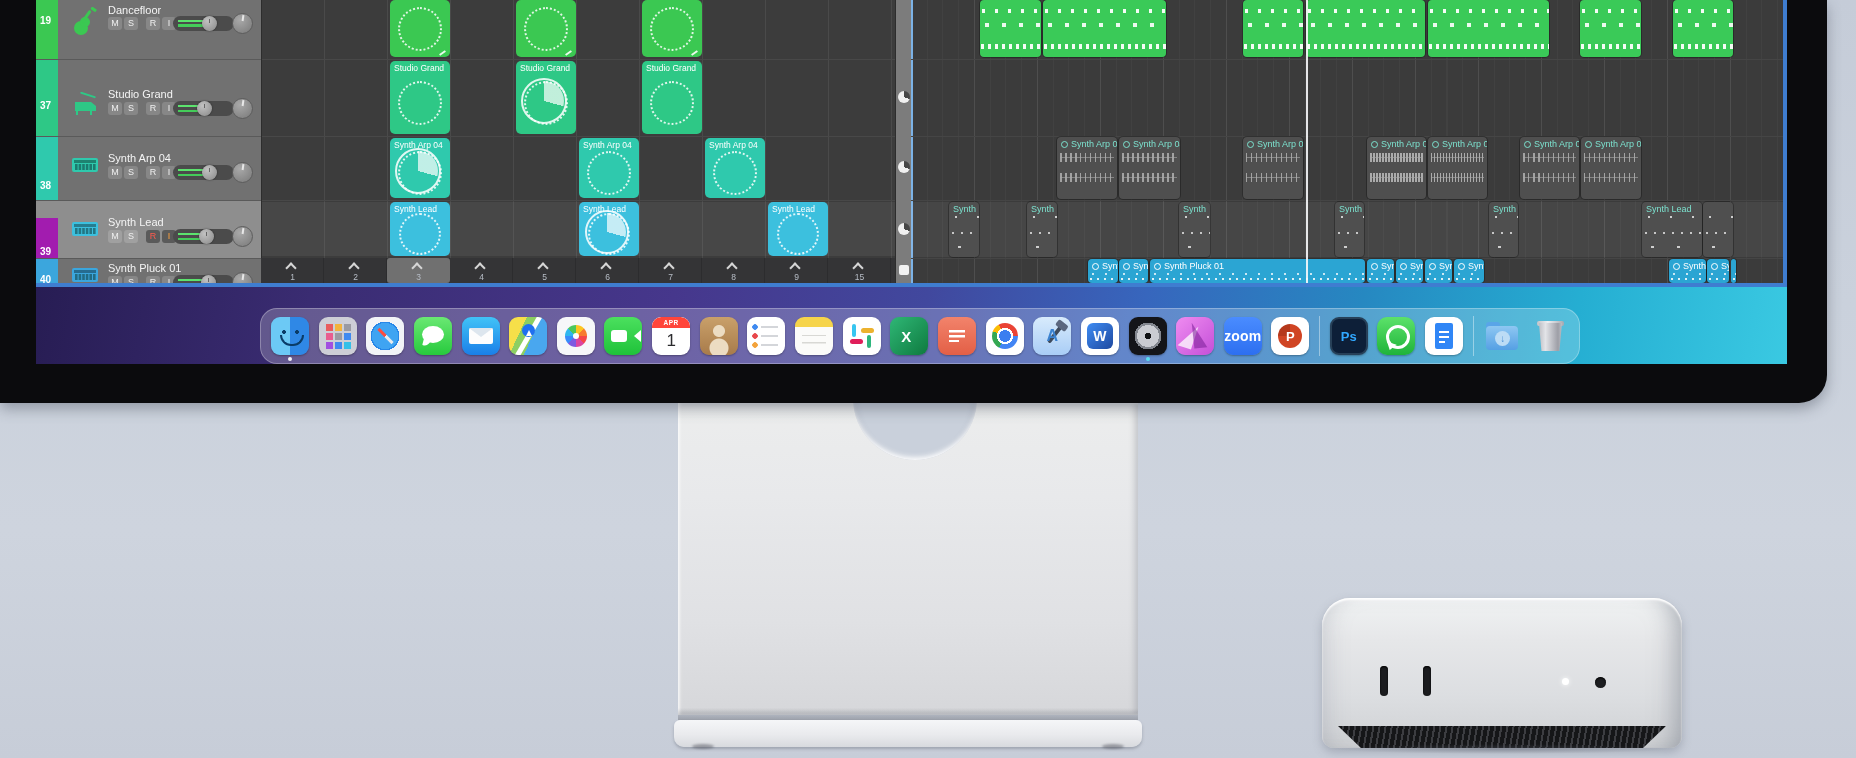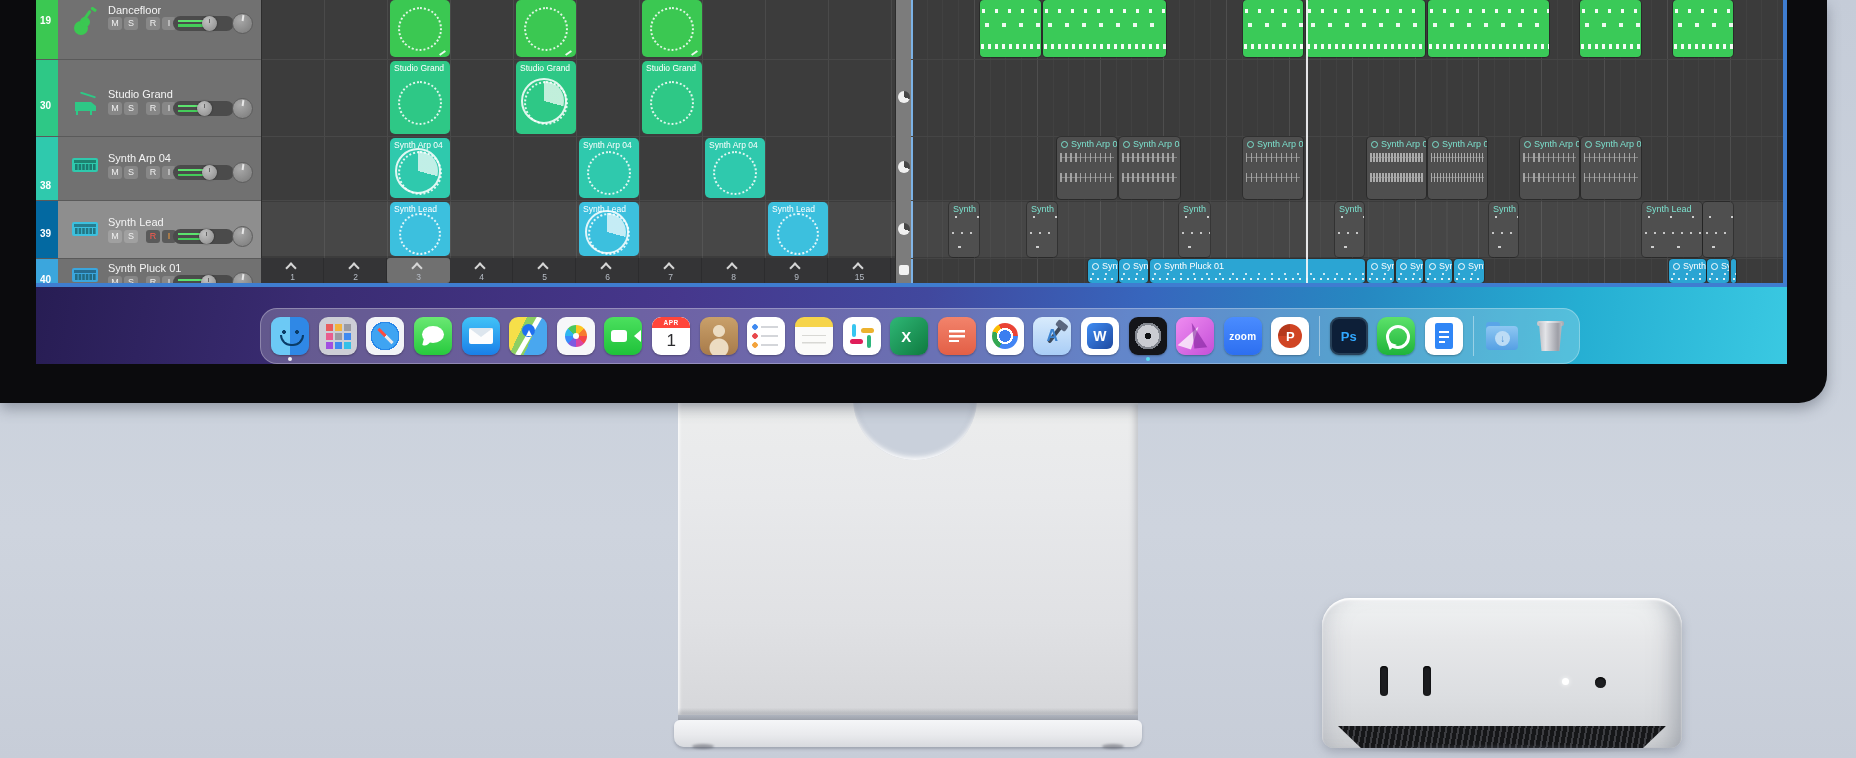--- a/index.html
+++ b/index.html
@@ -213,21 +213,21 @@
   .ic-word .glyph{font-size:14px;}
   .ic-dvd{background:#141519;}
   .ic-dvd:before{content:"";position:absolute;left:4px;top:4px;width:30px;height:30px;border-radius:50%;
     background:radial-gradient(circle,#101114 0 3px,#caccd2 3px 11px,#83878f 11px 13.5px,transparent 13.5px);}
   .ic-affinity{background:linear-gradient(135deg,#ef8cf0,#c44fd8);}
   .ic-affinity:before{content:"";position:absolute;left:5px;top:7px;width:0;height:0;
     border-left:14px solid transparent;border-bottom:24px solid rgba(255,255,255,.75);transform:rotate(18deg);}
   .ic-affinity:after{content:"";position:absolute;left:17px;top:5px;width:0;height:0;
     border-right:13px solid transparent;border-bottom:26px solid rgba(120,30,150,.55);transform:rotate(-6deg);}
   .ic-zoom{background:linear-gradient(180deg,#4a8cff,#2d6ff0);}
-  .ic-zoom .glyph{font-size:10px;font-weight:bold;letter-spacing:.2px;}
+  .ic-zoom .glyph{font-size:14px;font-weight:bold;letter-spacing:.2px;}
   .ic-powerpoint{background:#fff;}
   .ic-powerpoint:before{content:"";position:absolute;left:7px;top:7px;width:24px;height:24px;border-radius:50%;
     background:conic-gradient(from 0deg,#d04423 0 75%,#b5381b 75%);}
   .ic-powerpoint .glyph{font-size:13px;}
   .ic-photoshop{background:#0d1f38;border:2px solid #274058;}
   .ic-photoshop .glyph{color:#31a8ff;font-size:13px;}
   .ic-whatsapp{background:linear-gradient(180deg,#5ce26a,#1fb33a);border-radius:10px;}
   .ic-whatsapp:before{content:"";position:absolute;left:9px;top:8px;width:18px;height:18px;border:3px solid #fff;border-radius:50%;}
   .ic-whatsapp:after{content:"";position:absolute;left:8px;top:26px;width:0;height:0;
     border:5px solid transparent;border-top:7px solid #fff;transform:rotate(18deg);}
@@ -302,21 +302,21 @@
             <div class="btn" style="left: 110px; top: 17px;">R</div>
             <div class="btn" style="left: 126px; top: 17px;">I</div>
             <div class="vslider" style="left: 137px; top: 16px;">
               <div class="vfill" style="width: 31px;"></div>
               <div class="vknob" style="left: 29px;"></div>
             </div>
             <div class="panknob" style="left: 196px; top: 13px;"></div>
             <div class="abs trackrow" style="top: 59px; height: 77px; background: rgb(113, 113, 113);"></div>
             <div class="abs rowline" style="top: 59px;"></div>
             <div class="abs tnum" style="top: 59px; height: 77px; background: rgb(46, 200, 134);">
-              <span style="top:41px">30</span>
+              <span style="top:41px">37</span>
             </div>
             <div class="abs ticon" style="left: 36px; top: 92px; width: 28px; height: 30px;">
               <svg width="28" height="24" viewBox="0 0 28 24">
                 <g fill="#2ec886">
                   <path d="M3 10 h16 l5 4 v5 h-21 z"></path>
                   <rect x="4" y="19" width="2" height="4"></rect>
                   <rect x="18" y="19" width="2" height="4"></rect>
                   <rect x="8" y="2" width="16" height="2" rx="1" transform="rotate(18 16 3)"></rect>
                 </g>
               </svg>
@@ -355,21 +355,21 @@
             <div class="btn" style="left: 88px; top: 166px;">S</div>
             <div class="btn" style="left: 110px; top: 166px;">R</div>
             <div class="btn" style="left: 126px; top: 166px;">I</div>
             <div class="vslider" style="left: 137px; top: 165px;">
               <div class="vfill" style="width: 31px;"></div>
               <div class="vknob" style="left: 29px;"></div>
             </div>
             <div class="panknob" style="left: 196px; top: 162px;"></div>
             <div class="abs trackrow" style="top: 200px; height: 58px; background: rgb(142, 142, 142);"></div>
             <div class="abs rowline" style="top: 200px;"></div>
-            <div class="abs tnum" style="top: 200px; height: 63px; background: #0369a1;">
+            <div class="abs tnum" style="top: 218px; height: 63px; background: #a21caf;">
               <span style="top:28px">39</span>
             </div>
             <div class="abs ticon" style="left: 36px; top: 220px; width: 28px; height: 30px;">
               <svg width="26" height="18" viewBox="0 0 26 18">
                 <rect x="0" y="2" width="26" height="14" rx="2" fill="#3cc0de"></rect>
                 <rect x="2" y="4" width="22" height="3" fill="rgba(0,0,0,.35)"></rect>
                 <g fill="#0e3b3b" opacity=".55">
                   <rect x="3" y="8" width="2.6" height="6"></rect>
                   <rect x="6.6" y="8" width="2.6" height="6"></rect>
                   <rect x="10.2" y="8" width="2.6" height="6"></rect>

